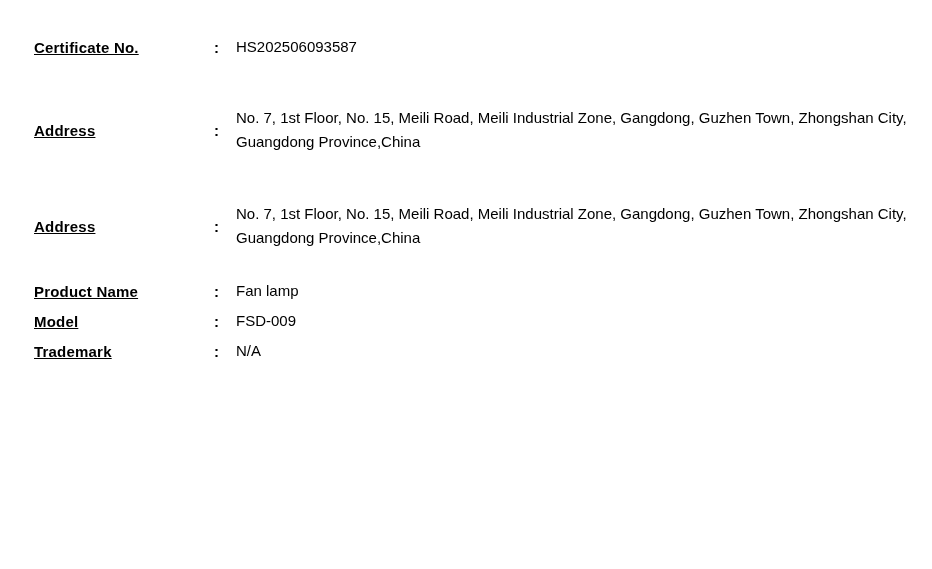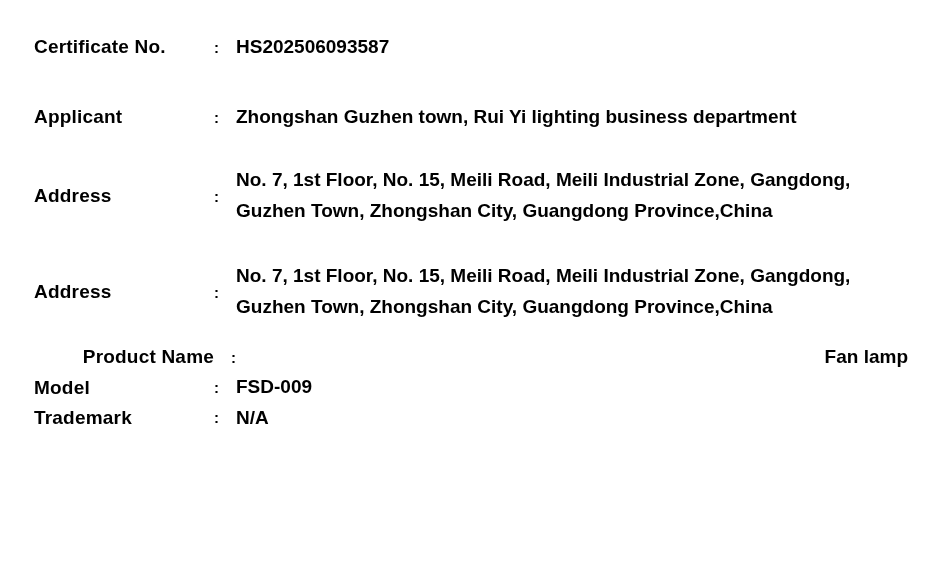--- a/index.html
+++ b/index.html
@@ -26,65 +26,61 @@
     border-collapse: collapse;
     table-layout: fixed;
   }
   .field-row > td {
     vertical-align: middle;
     padding: 0;
   }
   .label-cell {
     width: 180px;
     padding-left: 34px !important;
-    font-size: 19px;
+    font-size: 15px;
     font-weight: bold;
     letter-spacing: 0.2px;
     white-space: nowrap;
+    text-decoration: underline;
   }
   .colon-cell {
     width: 22px;
     font-size: 15px;
     font-weight: bold;
     text-align: left;
   }
   .value-cell {
-    font-size: 19px;
-    font-weight: bold;
+    font-size: 15px;
+    font-weight: normal;
     padding-right: 24px !important;
     line-height: 1.6;
   }
   
   .row-cert   > td { height: 74px; padding-top: 10px !important; }
   .row-appl   > td { height: 66px; }
   .row-addr1  > td { height: 92px; }
   .row-manu   > td { height: 88px; }
   .row-addr2  > td { height: 100px; }
-  .row-prod   > td { height: 30px; text-align: right; }
+  .row-prod   > td { height: 30px; }
   .row-model  > td { height: 30px; }
   .row-trade  > td { height: 30px; }
 
   .row-addr1 .value-cell,
   .row-addr2 .value-cell { line-height: 1.62; }
 </style>
 </head>
 <body>
 
 <div class="certificate-sheet">
   <table class="field-table">
     <tbody>
       <tr class="field-row row-cert">
         <td class="label-cell">Certificate No.</td>
         <td class="colon-cell">:</td>
         <td class="value-cell">HS202506093587</td>
-      </tr>
-      <tr class="field-row row-appl">
-        <td class="label-cell">Applicant</td>
-        <td class="colon-cell">:</td>
-        <td class="value-cell">Zhongshan Guzhen town, Rui Yi lighting business department</td>
       </tr>
       <tr class="field-row row-addr1">
         <td class="label-cell">Address</td>
         <td class="colon-cell">:</td>
         <td class="value-cell">No. 7, 1st Floor, No. 15, Meili Road, Meili Industrial Zone, Gangdong, Guzhen Town, Zhongshan City, Guangdong Province,China</td>
       </tr>
       <tr class="field-row row-addr2">
         <td class="label-cell">Address</td>
         <td class="colon-cell">:</td>
         <td class="value-cell">No. 7, 1st Floor, No. 15, Meili Road, Meili Industrial Zone, Gangdong, Guzhen Town, Zhongshan City, Guangdong Province,China</td>

